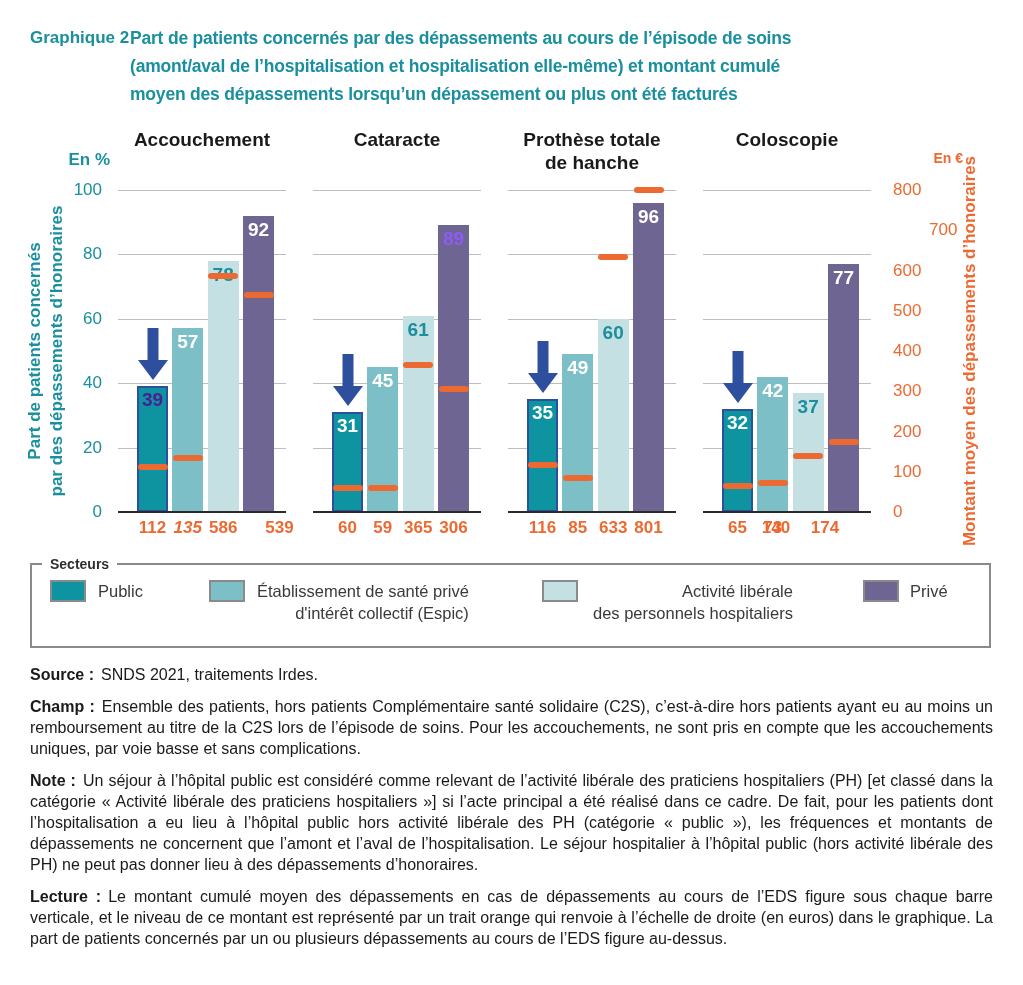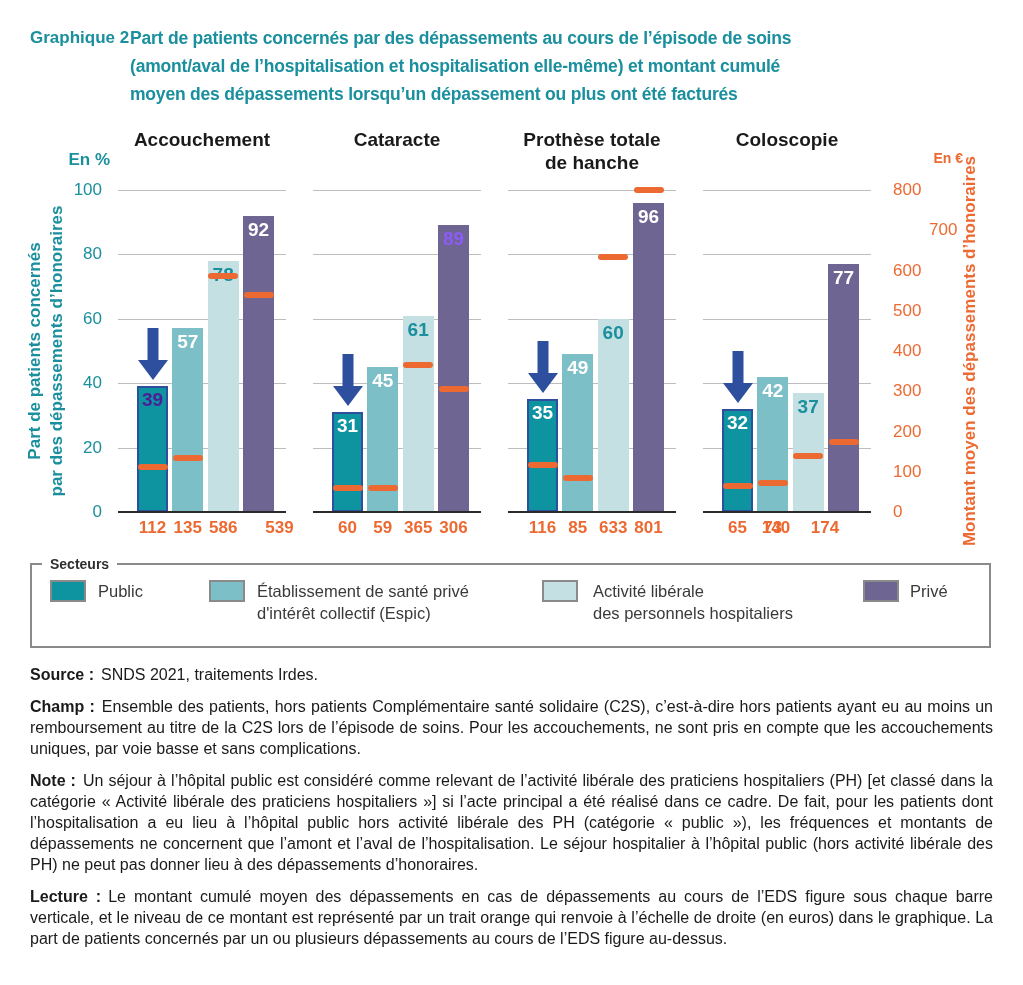--- a/index.html
+++ b/index.html
@@ -37,21 +37,21 @@
   .dash{position:absolute;z-index:4;width:30px;height:6px;border-radius:3px;background:#ec6a32;}
   .amount{position:absolute;z-index:2;top:518px;text-align:center;white-space:nowrap;
           font-size:17px;font-weight:bold;color:#ec6a32;}
   .arrow{position:absolute;z-index:5;}
   
   .legend-box{position:absolute;left:30px;top:556px;width:957px;height:88px;margin:0;padding:0;
               border:2px solid #8a8a8a;}
   .legend-box legend{margin-left:10px;padding:0 8px;font-size:14px;font-weight:bold;color:#2f2f2f;}
   .legend-items{position:relative;width:100%;height:100%;}
   .legend-swatch{position:absolute;top:8px;width:36px;height:22px;border:2px solid #8a8a8a;box-sizing:border-box;}
-  .legend-label{position:absolute;top:8px;font-size:16.5px;color:#3a3a3a;line-height:22px;white-space:pre-line;}
+  .legend-label{position:absolute;top:8px;font-size:16.5px;color:#3a3a3a;line-height:22px;white-space:pre-line;text-align:right;}
   
   .notes{position:absolute;left:30px;top:664px;width:963px;}
   .note{margin:0 0 11px 0;font-size:16px;line-height:21px;text-align:justify;color:#1a1a1a;}
   .note b{margin-right:7px;margin-top:24px;}
 </style>
 </head>
 <body>
 
 <div class="page">
 
@@ -93,21 +93,21 @@
       <div class="bar highlight" style="left: 137px; width: 31px; top: 386.42px; height: 125.58px; background: rgb(14, 147, 161); border-color: rgb(46, 79, 158);"></div>
       <div class="bar-label" style="left: 137px; top: 389.42px; color: #4c1d95;">39</div>
       <div class="dash" style="left: 137.5px; top: 463.92px; background: rgb(236, 106, 50);"></div>
       <div class="amount" style="left: 128.5px; width: 48px;">112</div>
       <div class="arrow" style="left: 137.5px; top: 328.42px;"><svg width="30" height="52" viewBox="0 0 30 52">
           <path d="M9.5 0 H20.5 V32 H30 L15 52 L0 32 H9.5 Z" fill="#2e4f9e"></path>
         </svg></div>
       <div class="bar" style="left: 172.3px; width: 31px; top: 328.46px; height: 183.54px; background: rgb(124, 191, 198); border-color: rgb(46, 79, 158);"></div>
       <div class="bar-label" style="left: 172.3px; top: 331.46px; color: rgb(255, 255, 255);">57</div>
       <div class="dash" style="left: 172.8px; top: 454.663px; background: rgb(236, 106, 50);"></div>
-      <div class="amount" style="left: 163.8px; width: 48px;">135</div>
+      <div class="amount" style="left: 163.8px; width: 48px; font-style: italic;">135</div>
       <div class="bar" style="left: 207.7px; width: 31px; top: 260.84px; height: 251.16px; background: rgb(197, 224, 227); border-color: rgb(46, 79, 158);"></div>
       <div class="bar-label" style="left: 207.7px; top: 263.84px; color: rgb(26, 143, 158);">78</div>
       <div class="dash" style="left: 208.2px; top: 273.135px; background: rgb(236, 106, 50);"></div>
       <div class="amount" style="left: 199.2px; width: 48px;">586</div>
       <div class="bar" style="left: 243px; width: 31px; top: 215.76px; height: 296.24px; background: rgb(111, 101, 146); border-color: rgb(46, 79, 158);"></div>
       <div class="bar-label" style="left: 243px; top: 218.76px; color: rgb(255, 255, 255);">92</div>
       <div class="dash" style="left: 243.5px; top: 292.053px; background: rgb(236, 106, 50);"></div>
       <div class="amount" style="left: 234.5px; width: 48px; padding-left: 21px;">539</div>
       <div class="group-title" style="left: 313px; width: 168px;">Cataracte</div>
       <div class="gridline" style="left: 313px; width: 168px; top: 190px; background: rgb(189, 189, 189);"></div>

